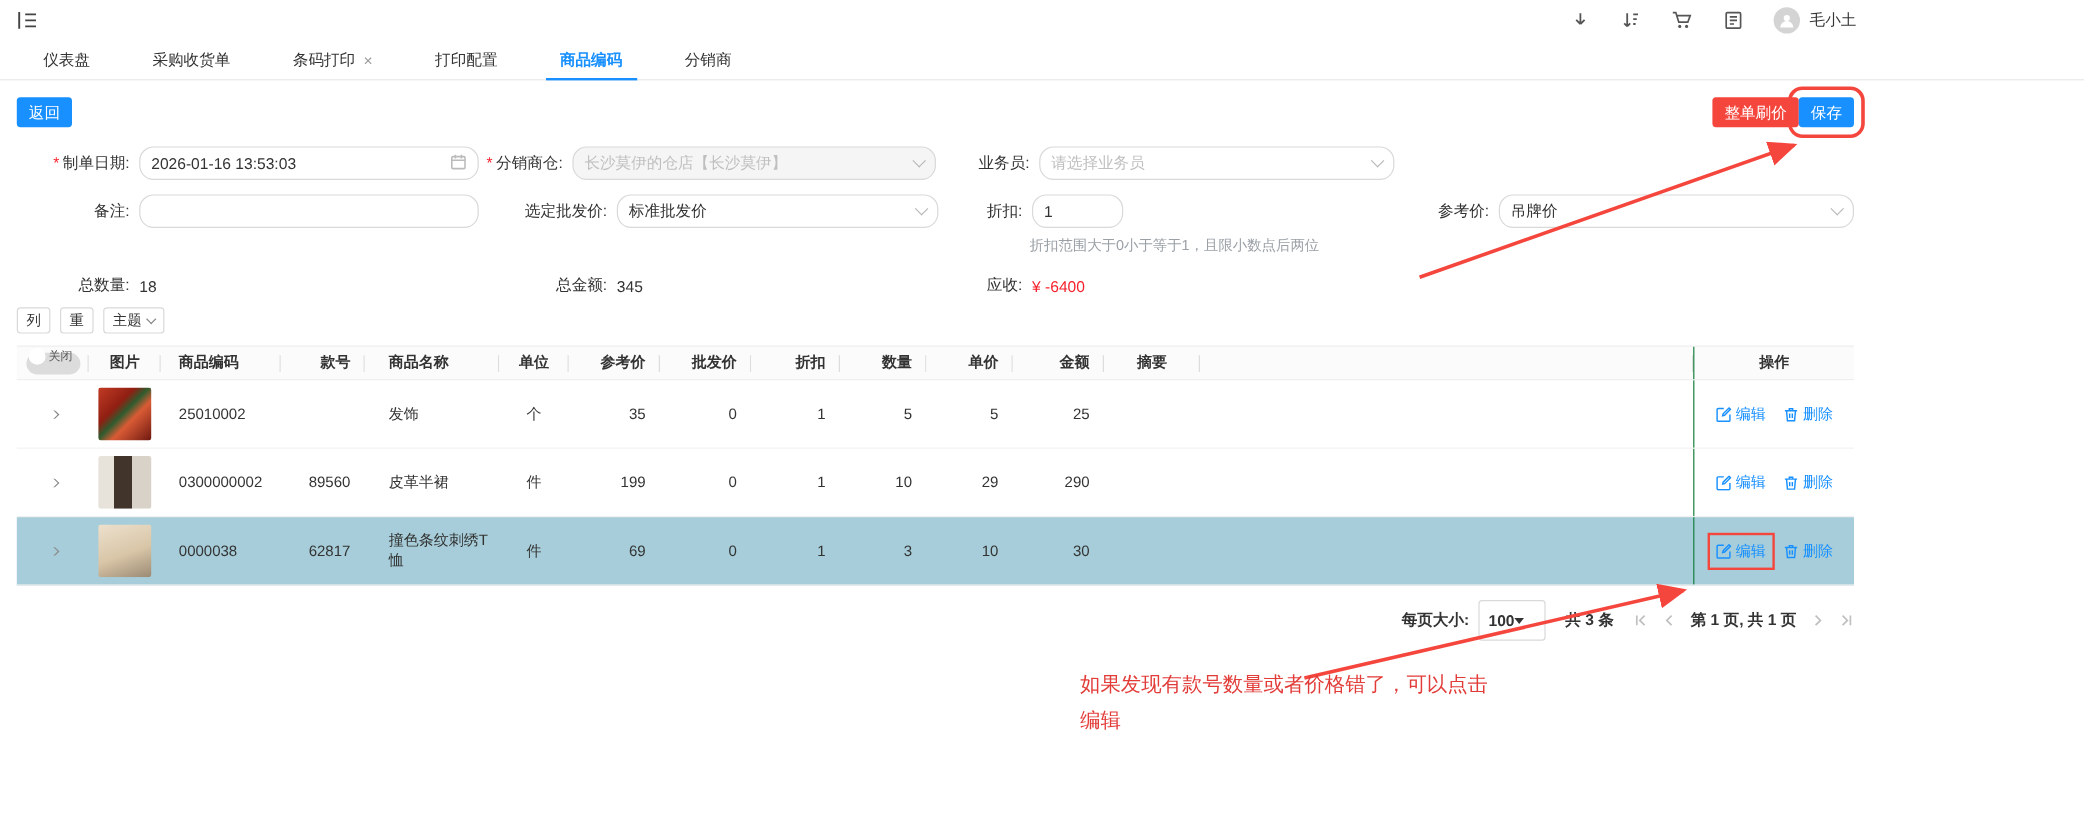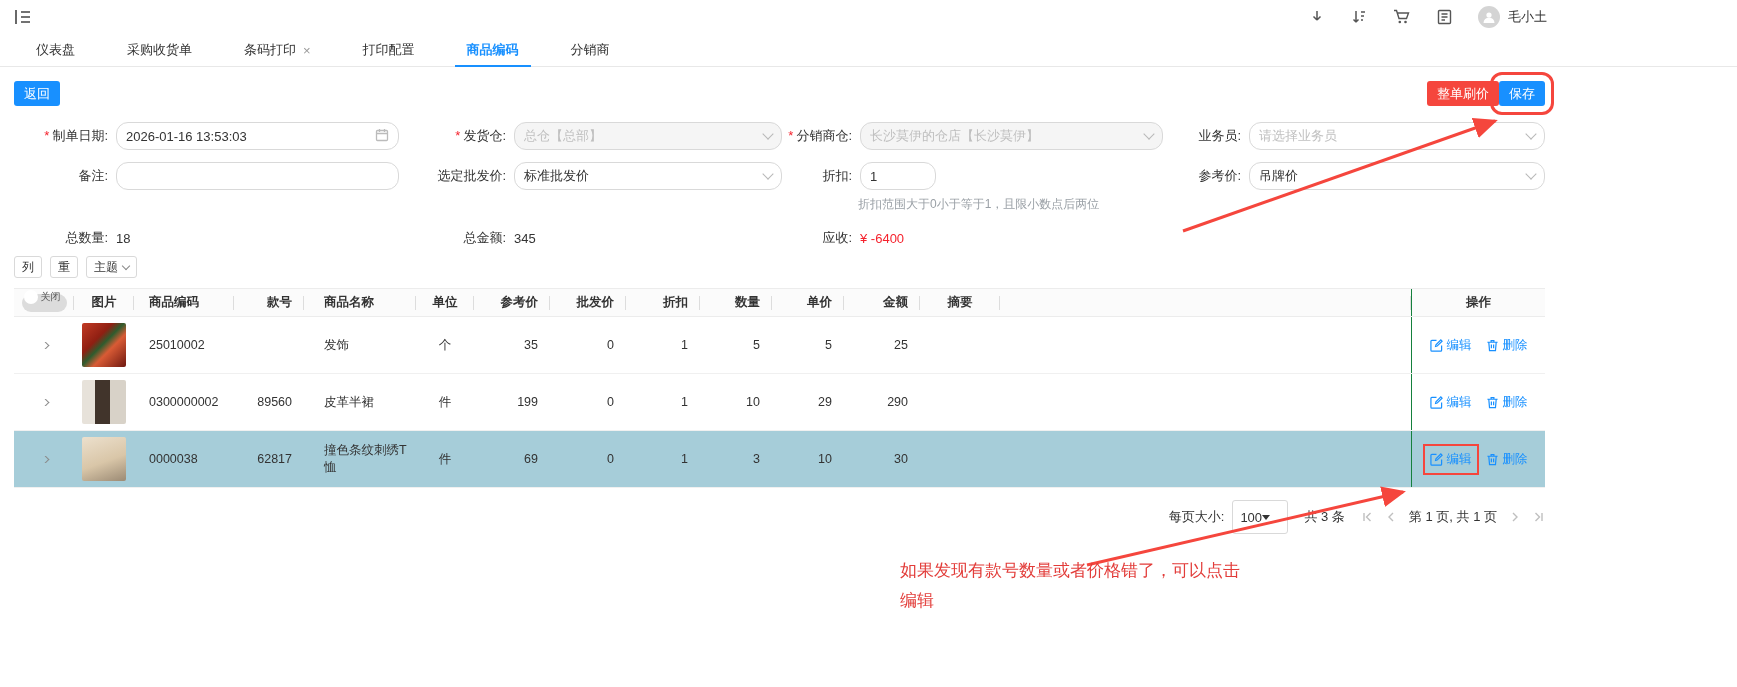--- a/index.html
+++ b/index.html
@@ -99,21 +99,21 @@
   .img1{background:linear-gradient(135deg,#c23a24 0%,#8f1f12 35%,#2e5c2e 48%,#d95b35 62%,#6f1810 100%)}
   .img2{background:linear-gradient(90deg,#e7e2da 0%,#e7e2da 30%,#41342b 30%,#41342b 64%,#d8d2c8 64%)}
   .img3{background:linear-gradient(160deg,#ece0cd 0%,#d9c6a8 55%,#9b8a74 100%)}
   .op-link{display:flex;align-items:center;gap:4px;color:#1890ff;text-decoration:none;font-size:12.5px;cursor:pointer}
   .hl-edit{outline:2px solid #f5463d;outline-offset:5px}
   .toggle{display:flex;align-items:center;background:#dcdcdc;border-radius:9px;height:18px;padding:0 6px 12px 2px;gap:3px}
   .knob{width:14px;height:14px;border-radius:50%;background:#fff}
   .toggle-text{font-size:10px;color:#555;font-weight:400}
 
   
-  .pagination{display:flex;align-items:center;justify-content:flex-end;gap:16px;margin-top:12px;font-size:13px;font-weight:400;color:#333}
+  .pagination{display:flex;align-items:center;justify-content:flex-end;gap:16px;margin-top:12px;font-size:13px;font-weight:700;color:#333}
   .psize{display:flex;align-items:center;gap:8px}
   .pselect{width:56px;height:26px;border:1px solid #d9d9d9;border-radius:3px;display:flex;align-items:center;justify-content:flex-start;padding:16px 7px;cursor:pointer}
   .tri{width:0;height:0;border-left:4px solid transparent;border-right:4px solid transparent;border-top:5px solid #333}
   .pager{display:flex;align-items:center;gap:12px;color:#bfbfbf}
   .pager .pbtn{display:flex;align-items:center;cursor:default}
   .pageinfo{color:#333}
 
   
   .annotation{position:absolute;left:900px;top:556px;color:#e23c39;font-size:17px;line-height:30px;z-index:6}
   .overlay{position:absolute;left:0;top:0;width:1737px;height:687px;pointer-events:none;z-index:5}
@@ -202,27 +202,20 @@
         <div class="fi fi1">
           <span class="lbl"><em class="req">*</em><span>制单日期:</span></span>
           <div class="ctl">
             <input value="2026-01-16 13:53:03" style="">
             <span><svg width="14" height="14" viewBox="0 0 14 14" fill="none" stroke="#bbb" stroke-width="1.3">
                   <rect x="1.5" y="2.5" width="11" height="10" rx="1"></rect>
                   <path d="M1.5 5.5h11M4.5 1v3M9.5 1v3"></path>
                 </svg></span>
           </div>
         </div>
-        <div class="fi fi2">
-          <span class="lbl"><em class="req">*</em><span>发货仓:</span></span>
-          <div class="ctl disabled">
-            <span class="val">总仓【总部】</span>
-            <span class="caret"></span>
-          </div>
-        </div>
         <div class="fi fi3">
           <span class="lbl"><em class="req">*</em><span>分销商仓:</span></span>
           <div class="ctl disabled">
             <span class="val">长沙莫伊的仓店【长沙莫伊】</span>
             <span class="caret"></span>
           </div>
         </div>
         <div class="fi fi4">
           <span class="lbl"><span>业务员:</span></span>
           <div class="ctl">

